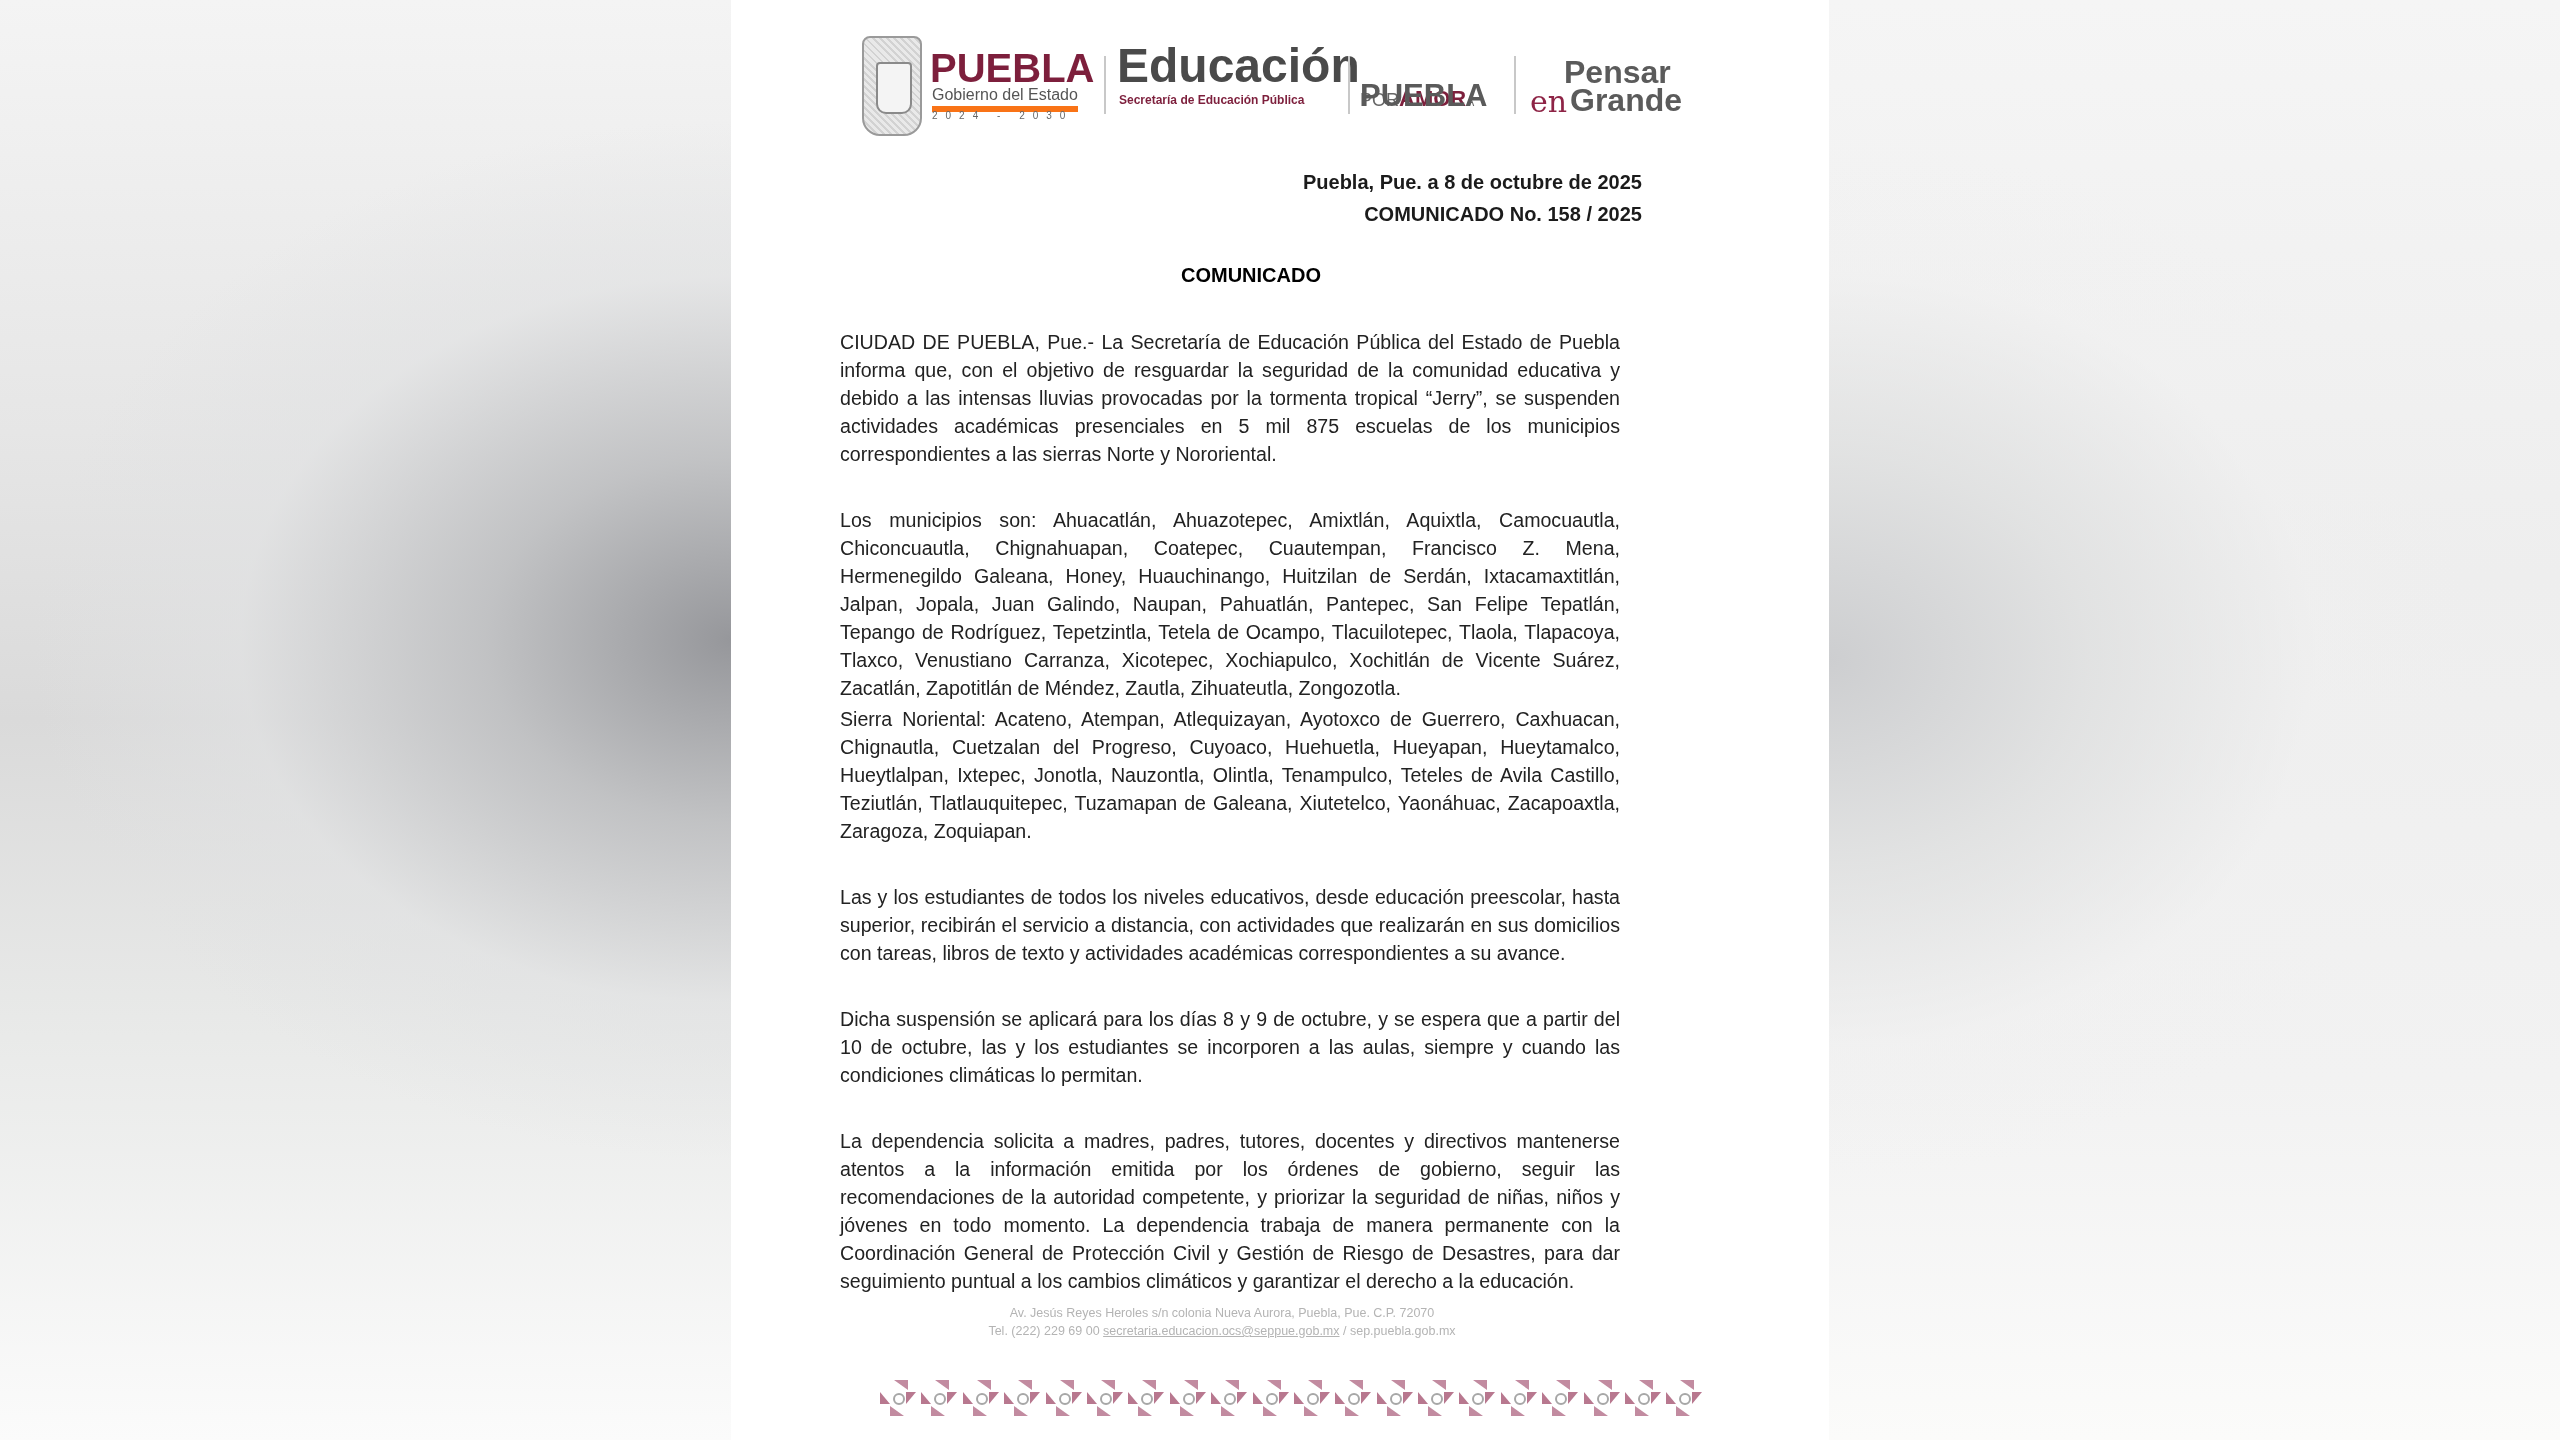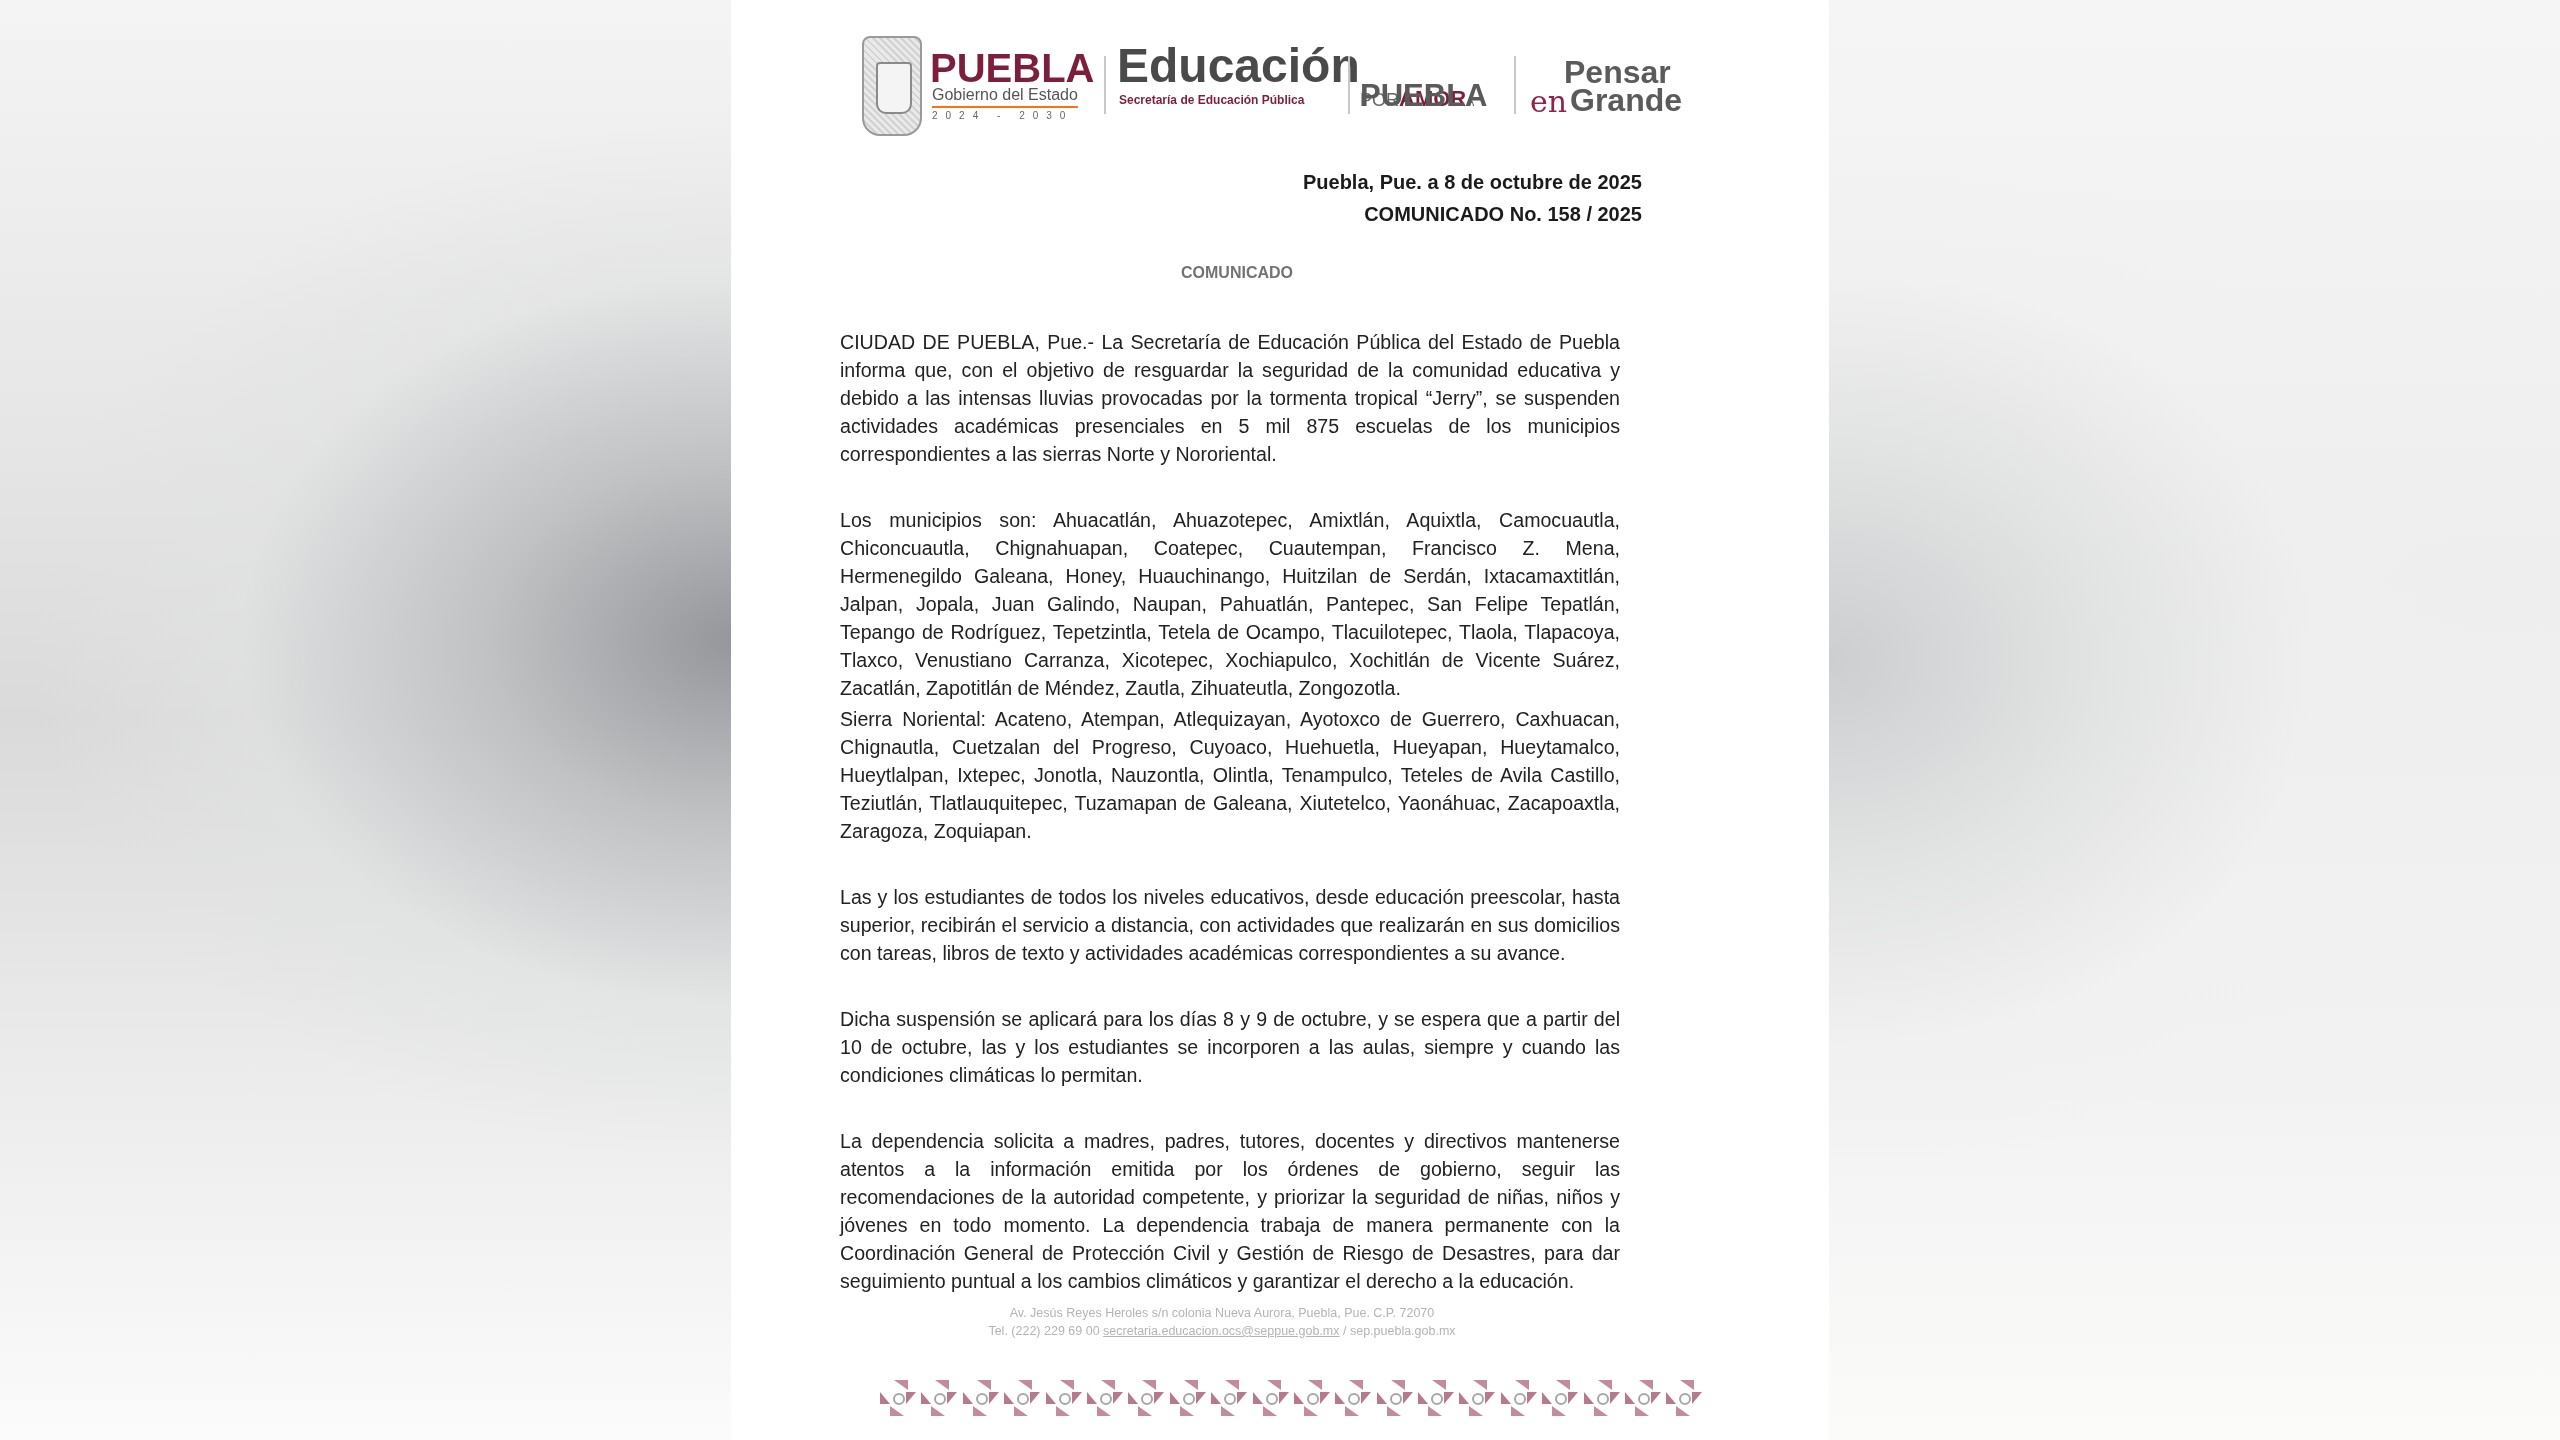--- a/index.html
+++ b/index.html
@@ -35,21 +35,21 @@
   .escudo-inner {
     position: absolute; left: 12px; top: 24px; width: 32px; height: 48px;
     border: 2px solid #8a8a8a; border-radius: 4px 4px 10px 10px; background: #f4f4f4;
   }
   .puebla-word {
     position: absolute; left: 68px; top: 14px; font-size: 40px; font-weight: 900;
     color: #7d1f3c; letter-spacing: 0px; line-height: 40px;
   }
   .gob-word {
     position: absolute; left: 70px; top: 52px; font-size: 16px; color: #555;
-    line-height: 18px; border-bottom: 2px solid #f97316; padding-bottom: 2px;
+    line-height: 18px; border-bottom: 6px solid #f97316; padding-bottom: 2px;
   }
   .years-word {
     position: absolute; left: 70px; top: 76px; font-size: 10px; color: #666; letter-spacing: 8px;
   }
   .divider-v { position: absolute; top: 22px; width: 2px; height: 58px; background: #c8c8c8; }
   .edu-word {
     position: absolute; left: 255px; top: 12px; font-size: 48px; font-weight: bold; color: #4a4a4a; line-height: 40px; text-align: center;
   }
   .sep-word {
     position: absolute; left: 257px; top: 59px; font-size: 12px; color: #7d1f3c; font-weight: bold;
@@ -67,21 +67,21 @@
     position: absolute; left: 668px; top: 52px; font-size: 30px; color: #8e2446;
     font-family: "DejaVu Serif", serif; line-height: 32px;
   }
   .grande-word {
     position: absolute; left: 708px; top: 50px; font-size: 32px; font-weight: bold; color: #5b5b5b; line-height: 32px;
   }
   
   .meta { position: absolute; right: 918px; top: 166px; text-align: right; }
   .meta div { font-size: 20px; font-weight: bold; color: #1b1b1b; line-height: 32px; }
   .title {
-    position: absolute; left: 1181px; top: 264px; font-size: 16px; font-weight: bold; color: #737373;
+    position: absolute; left: 1181px; top: 264px; font-size: 20px; font-weight: bold; color: #000000;
   }
   .body {
     position: absolute; left: 840px; top: 328px; width: 780px;
     font-size: 19.6px; line-height: 28px; color: #222;
     font-family: "Liberation Sans", sans-serif;
   }
   .body p { margin: 0; text-align: justify; }
   .body p.gap-lg { margin-top: 38px; }
   .body p.gap-sm { margin-top: 3px; }
   .footer-addr {

